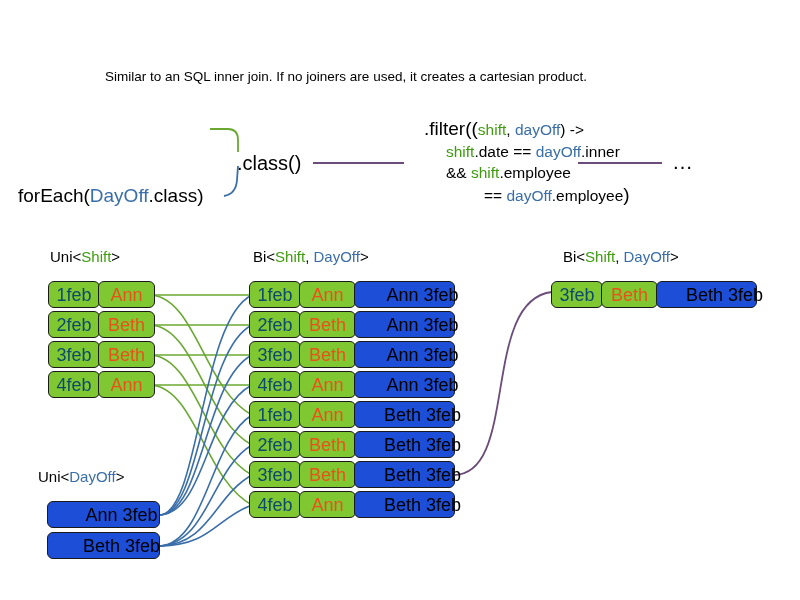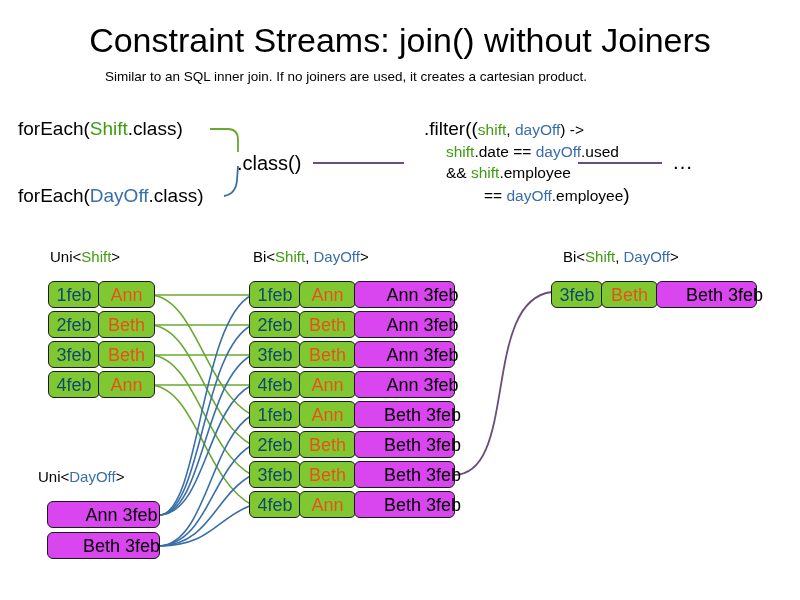--- a/index.html
+++ b/index.html
@@ -36,37 +36,36 @@
 
   .stream-lbl{position:absolute;font-size:15px;line-height:22px;white-space:nowrap;}
 
   .row{position:absolute;height:27px;display:flex;align-items:stretch;}
   .cell{
     box-sizing:border-box;border:1.4px solid #1a1a1a;border-radius:6px;
     display:flex;align-items:center;justify-content:center;
     font-size:18px;line-height:18px;white-space:nowrap;
   }
   .cell.green{background:#80c832;}
-  .cell.blue{background:#d946ef;padding-left:36px;}
+  .cell.blue{background:#1d4ed8;padding-left:36px;}
   .cell.date{width:52px;color:#0c4a6e;}
   .cell.name{color:#e8521a;}
   .cell.pair{color:#000;}
   .cell + .cell{margin-left:-2px;}
 
   .warn{
     position:absolute;left:247px;top:532px;font-size:18.5px;line-height:24px;
     color:#b21a1a;white-space:pre-line;
   }
 </style>
 </head>
 <body>
 
 <div id="stage">
 
-  <div class="title">Constraint Streams: join() without Joiners</div>
   <div class="subtitle">Similar to an SQL inner join. If no joiners are used, it creates a cartesian product.</div>
 
   <svg class="layer" viewBox="0 0 800 600">
     <g fill="none" stroke-width="1.8">
 
       <path d="M210 129 L228 129 Q238 129 238 140 L238 152" stroke="#6aa832"></path>
 
       <path d="M224 196 Q236 194 237 180 L238 166" stroke="#3a6ea8"></path>
 
       <path d="M313 163 L404 163" stroke="#6b4c7a" stroke-width="2"></path>
@@ -94,31 +93,30 @@
       <path d="M160 546 C208 543 212 468 252 445"></path>
       <path d="M160 546 C210 544 214 496 252 475"></path>
       <path d="M160 546 C212 545 216 518 252 505"></path>
     </g>
 
     <g fill="none" stroke="#6b4c7a" stroke-width="1.8">
       <path d="M452 475 C520 478 480 300 552 292"></path>
     </g>
   </svg>
 
-  <div class="code" style="left:18px;top:117px;"><span class="k">forEach(</span><span class="g">Shift</span><span class="k">.class)</span></div>
 
   <div class="code" style="left:18px;top:184px;"><span class="k">forEach(</span><span class="b">DayOff</span><span class="k">.class)</span></div>
 
   <div class="join-lbl">.class()</div>
   <div class="dots">…</div>
 
   <div class="filter-blk">
     <div><span class="k big-paren">.filter((</span><span class="g">shift</span><span class="k">, </span><span class="b">dayOff</span><span class="k">) -&gt;</span></div>
 
-    <div class="ind1"><span class="g">shift</span><span class="k">.date == </span><span class="b">dayOff</span><span class="k">.used</span></div>
+    <div class="ind1"><span class="g">shift</span><span class="k">.date == </span><span class="b">dayOff</span><span class="k">.inner</span></div>
 
     <div class="ind2"><span class="k">&amp;&amp; </span><span class="g">shift</span><span class="k">.employee</span></div>
 
     <div class="ind3"><span class="k">== </span><span class="b">dayOff</span><span class="k">.employee</span><span class="k big-paren">)</span></div>
   </div>
 
   <div class="stream-lbl" style="left:50px;top:246px;"><span class="k">Uni&lt;</span><span class="g">Shift</span><span class="k">&gt;</span></div>
 
   <div class="stream-lbl" style="left:253px;top:246px;"><span class="k">Bi&lt;</span><span class="g">Shift</span><span class="k">, </span><span class="b">DayOff</span><span class="k">&gt;</span></div>
 

